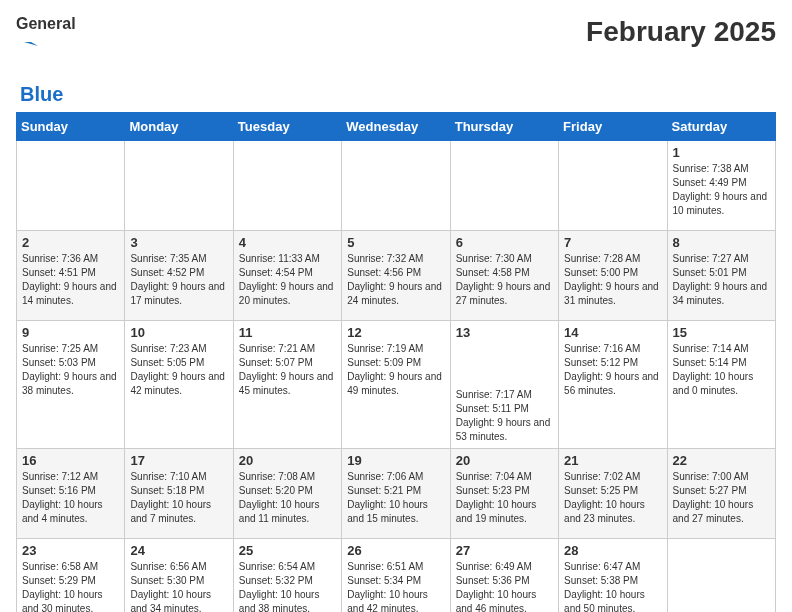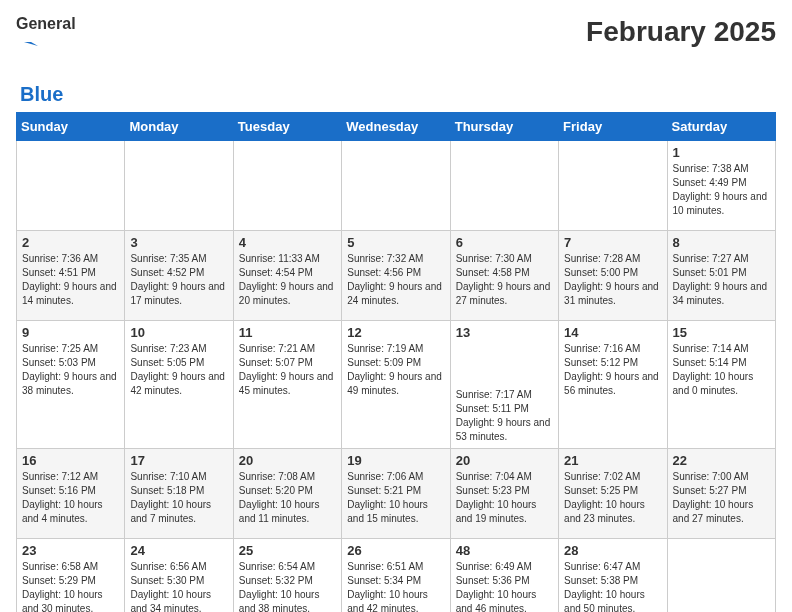--- a/index.html
+++ b/index.html
@@ -270,21 +270,21 @@
 Sunset: 5:32 PM
 Daylight: 10 hours and 38 minutes.</div>
         </td>
         <td>
           <span class="day-number">26</span>
           <div class="day-info" style="white-space: pre-line;">Sunrise: 6:51 AM
 Sunset: 5:34 PM
 Daylight: 10 hours and 42 minutes.</div>
         </td>
         <td>
-          <span class="day-number">48</span>
+          <span class="day-number">27</span>
           <div class="day-info" style="white-space: pre-line;">Sunrise: 6:49 AM
 Sunset: 5:36 PM
 Daylight: 10 hours and 46 minutes.</div>
         </td>
         <td>
           <span class="day-number">28</span>
           <div class="day-info" style="white-space: pre-line;">Sunrise: 6:47 AM
 Sunset: 5:38 PM
 Daylight: 10 hours and 50 minutes.</div>
         </td>

